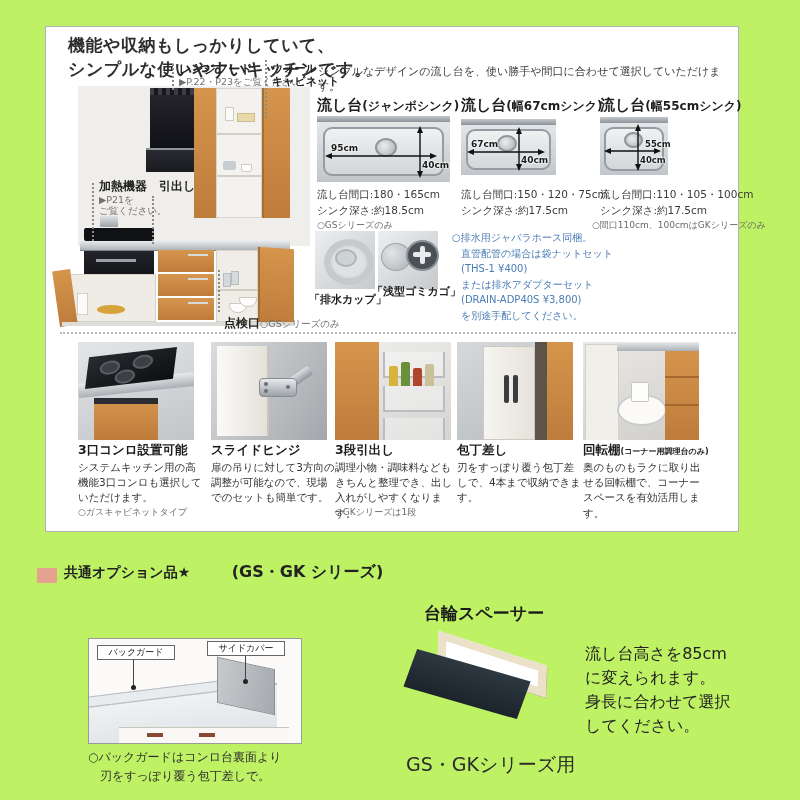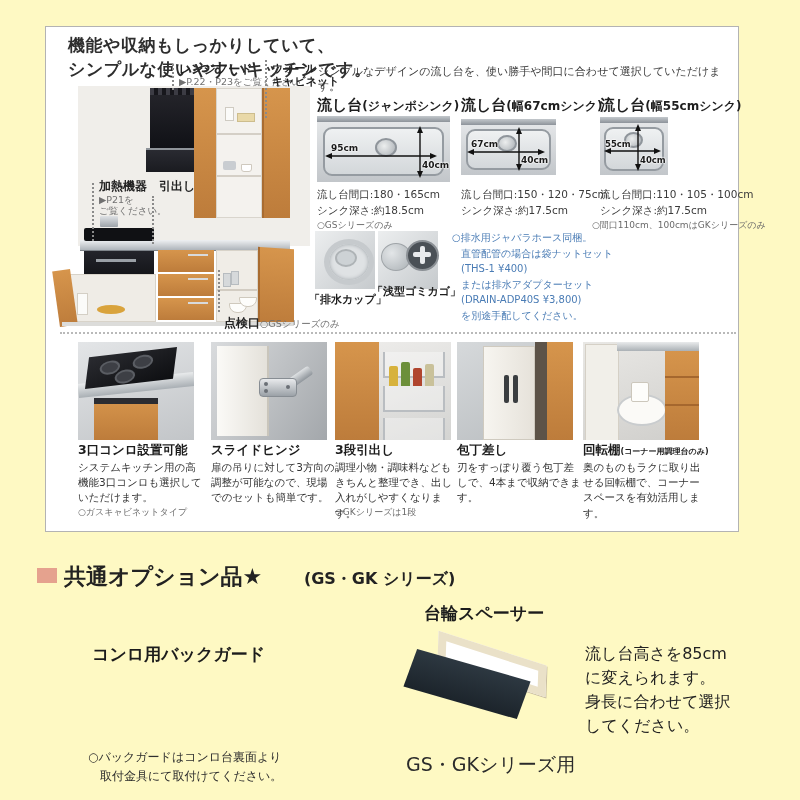--- a/index.html
+++ b/index.html
@@ -1,17 +1,17 @@
 <!DOCTYPE html>
 <html><head>
 <meta charset="utf-8">
 <style>
   html,body{margin:0;padding:0;background:#fff;}
   body{font-family:"DejaVu Sans","Liberation Sans",sans-serif;color:#333;}
-  #page{position:relative;width:800px;height:800px;background:#fef9c3;overflow:hidden;}
+  #page{position:relative;width:800px;height:800px;background:#bef264;overflow:hidden;}
   .abs{position:absolute;}
 
   
   #panel{left:45px;top:26px;width:692px;height:504px;border:1px solid #b3b3b3;background:#fff;}
 
   .headline{left:68px;font-size:17px;font-weight:bold;color:#2e2e2e;letter-spacing:.5px;}
 
   
   .wallbg{left:78px;top:86px;width:232px;height:160px;background:#f0eeea;}
   .hood-top{left:150px;top:88px;width:44px;height:60px;background:linear-gradient(180deg,#26262c,#101116);}
@@ -104,21 +104,21 @@
   .f5-door{position:absolute;left:2px;top:2px;width:32px;height:96px;background:#f1efe9;border:1px solid #d5d0c6;}
   .f5-shelf{position:absolute;left:34px;top:52px;width:46px;height:28px;background:#fbfaf7;border:2px solid #c9ccce;border-radius:50%;}
   .f5-pot{position:absolute;left:48px;top:40px;width:16px;height:18px;background:#fdfdfb;border:1px solid #ccc7bc;border-radius:2px;}
   .f5-drawers{position:absolute;left:82px;top:6px;width:34px;height:92px;}
   .f5-seam{position:absolute;left:82px;width:34px;height:2px;background:#a5672e;}
   .f5-top{position:absolute;left:34px;top:0;width:82px;height:9px;background:linear-gradient(180deg,#e9ebec,#aab0b5);}
 
   
   .pinksq{left:37px;top:568px;width:20px;height:15px;background:#e5a28e;}
   .opt-h{left:64px;top:562px;font-weight:bold;color:#222;white-space:nowrap;}
-  .opt-h .h1{font-size:22px;}
+  .opt-h .h1{font-size:14px;}
   .opt-h .h2{font-size:16px;margin-left:36px;}
   .sec-title{font-size:17px;font-weight:bold;color:#1c1c1c;white-space:nowrap;}
 
   
   #bgbox{left:88px;top:638px;width:212px;height:104px;border:1px solid #9a9a9a;background:#fbfaf8;overflow:hidden;}
   .bg-counter{position:absolute;left:-12px;top:56px;width:200px;height:58px;background:linear-gradient(180deg,#eff1f2,#dde1e4);transform:skewY(-7deg);border-top:2px solid #b9bec3;}
   .bg-guard{position:absolute;left:-8px;top:47px;width:185px;height:9px;background:#e9ecee;border:1px solid #b5bac0;transform:skewY(-7deg);}
   .bg-side{position:absolute;left:128px;top:24px;width:56px;height:44px;background:linear-gradient(100deg,#c7cacd,#a6aaaf);border:1px solid #8c9095;transform:skewY(12deg);}
   .bg-cabfront{position:absolute;left:30px;top:88px;width:170px;height:16px;background:#faf8f5;border-top:1px solid #c9c5bd;}
   .bg-hdl{position:absolute;top:94px;width:16px;height:4px;background:#8a4936;}
@@ -262,21 +262,21 @@
     <div class="basin" style="left:4px;top:10px;right:4px;bottom:4px;"></div>
     <div class="drainc" style="left:24px;top:15px;width:15px;height:12px;"></div>
     <svg width="68" height="58" style="position:absolute;left:0;top:0;">
       <line x1="8" y1="34" x2="57" y2="34" stroke="#111" stroke-width="1.4"></line>
       <polygon points="4,34 11,31 11,37" fill="#111"></polygon>
         <polygon points="61,34 54,31 54,37" fill="#111"></polygon>
       <line x1="38" y1="11" x2="38" y2="50" stroke="#111" stroke-width="1.4"></line>
       <polygon points="38,7 35,14 41,14" fill="#111"></polygon>
         <polygon points="38,54 35,47 41,47" fill="#111"></polygon>
     </svg>
-    <span class="dimlabel" style="left:5px;top:22px;font-size:8.5px;">55cm</span>
+    <span class="dimlabel" style="left:5px;top:22px;font-size:8.5px;padding-left:40px;">55cm</span>
     <span class="dimlabel" style="left:40px;top:38px;font-size:8.5px;">40cm</span>
   </div>
   <div class="abs spec" style="left:600px;top:186px;">流し台間口:110・105・100cm</div>
   <div class="abs spec" style="left:600px;top:202px;">シンク深さ:約17.5cm</div>
   <div class="abs spec-note" style="left:592px;top:218px;">○間口110cm、100cmはGKシリーズのみ</div>
 
   <div class="abs drainphoto" style="left:315px;top:231px;width:60px;height:58px;">
     <div class="dp-ring"></div>
       <div class="dp-ring2"></div>
   </div>
@@ -373,23 +373,37 @@
     <div class="fdesc">奥のものもラクに取り出せる回転棚で、コーナースペースを有効活用します。</div>
   </div>
 
   <div class="abs pinksq"></div>
   <div class="abs opt-h">
     <span class="h1">共通オプション品★</span>
     <span class="h2">(GS・GK シリーズ)</span>
   </div>
 
   <div class="abs sec-title" style="left:92px;top:602px;margin-top:41px;">コンロ用バックガード</div>
+  <div class="abs" id="bgbox">
+    <div class="bg-counter"></div>
+    <div class="bg-guard"></div>
+    <div class="bg-side"></div>
+    <div class="bg-cabfront"></div>
+    <span class="bg-hdl" style="left:58px;"></span>
+    <span class="bg-hdl" style="left:110px;"></span>
+    <div class="bg-lead" style="left:44px;top:20px;height:28px;"></div>
+    <div class="bg-dot" style="left:42px;top:46px;"></div>
+    <div class="bg-chip" style="left:8px;top:6px;width:76px;">バックガード</div>
+    <div class="bg-lead" style="left:156px;top:16px;height:26px;"></div>
+    <div class="bg-dot" style="left:154px;top:40px;"></div>
+    <div class="bg-chip" style="left:118px;top:2px;width:76px;">サイドカバー</div>
+  </div>
   <div class="abs bg-note">
     <div>○バックガードはコンロ台裏面より</div>
-    <div style="padding-left:12px;">取付金具にて取付けてください。</div>
+    <div style="padding-left:12px;">刃をすっぽり覆う包丁差しで。</div>
   </div>
 
   <div class="abs sec-title" style="left:424px;top:602px;">台輪スペーサー</div>
   <div class="abs" id="spbox">
     <div class="sp-frame"></div>
     <div class="sp-panel"></div>
   </div>
   <div class="abs sp-caption">GS・GKシリーズ用</div>
   <div class="abs sp-desc">
     <div>流し台高さを85cm</div>

